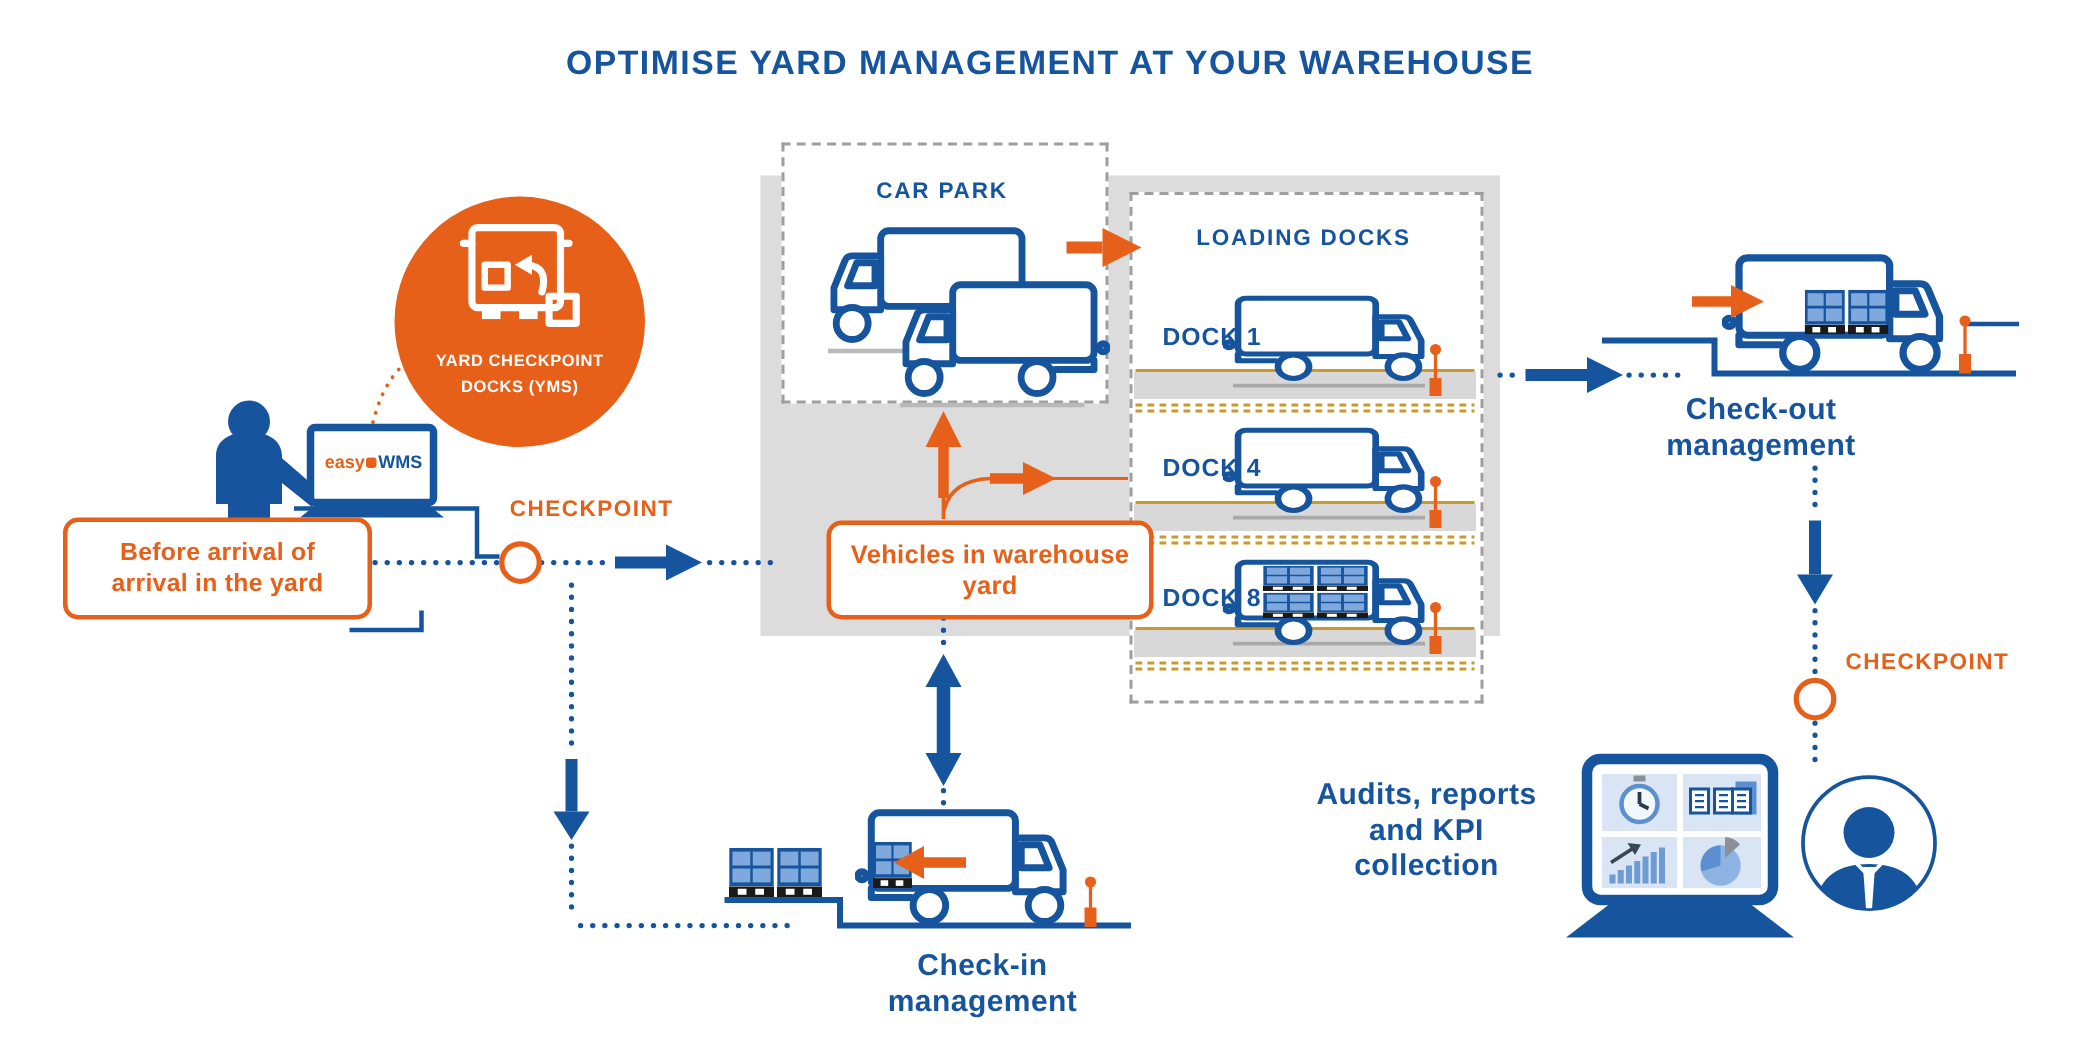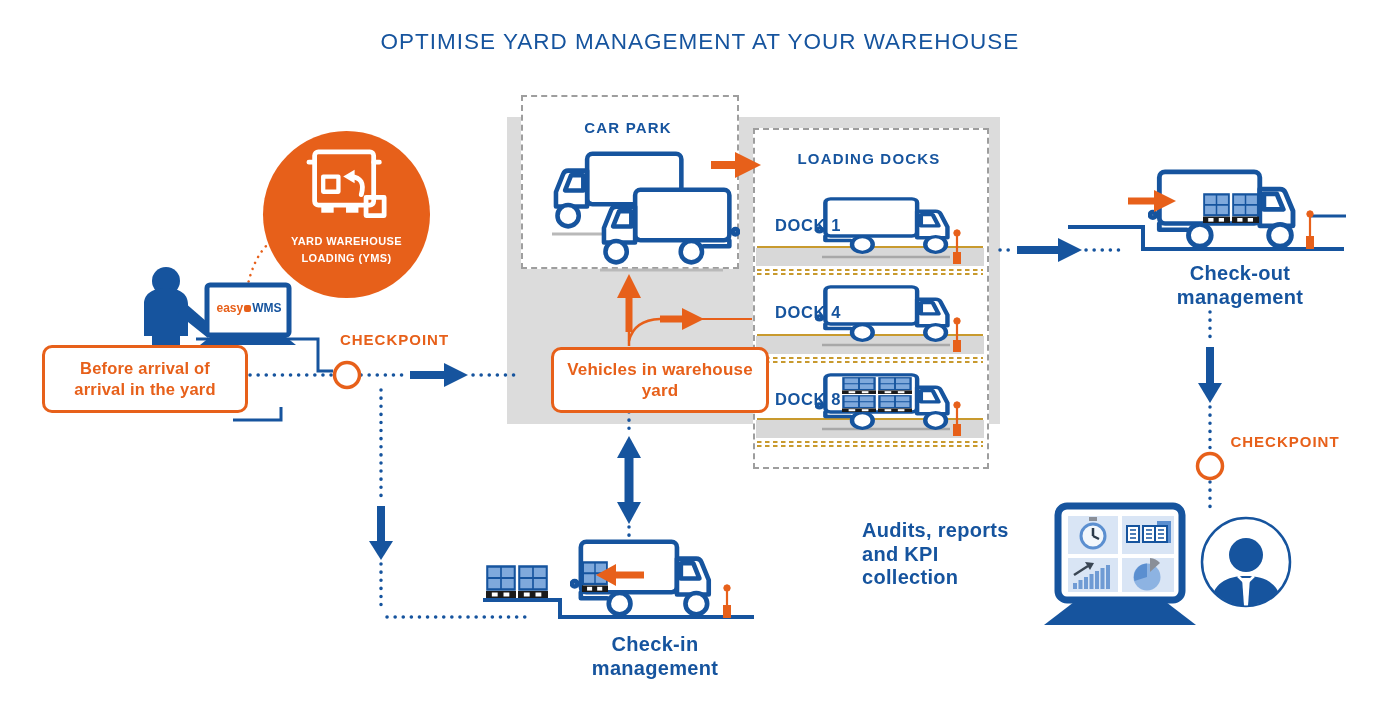--- a/index.html
+++ b/index.html
@@ -1,36 +1,36 @@
 <!DOCTYPE html>
 <html><head>
 <meta charset="utf-8">
 <style>
   html,body{margin:0;padding:0;background:#fff;}
   #canvas{position:relative;width:1400px;height:709px;background:#fff;overflow:hidden;
           font-family:"Liberation Sans","DejaVu Sans",sans-serif;}
   .abs{position:absolute;}
   .z0{z-index:0}.z1{z-index:1}.z2{z-index:2}.z3{z-index:3}.z4{z-index:4}.z5{z-index:5}
-  .title{left:0;top:29px;width:1400px;text-align:center;color:#16549E;font-weight:normal;
+  .title{left:0;top:29px;width:1400px;text-align:center;color:#16549E;font-weight:bold;
          font-size:22.5px;letter-spacing:1px;}
   .gray-bg{left:507px;top:117px;width:493px;height:307px;background:#DCDCDC;}
   .dashed-box{background:#fff;border:2px dashed #9E9E9E;}
   .carpark-box{left:521px;top:95px;width:214px;height:170px;}
   .docks-box{left:753px;top:128px;width:232px;height:337px;}
   .zone-label{color:#16549E;font-weight:bold;letter-spacing:1.2px;font-size:15px;text-align:center;}
   .dock-label{color:#16549E;font-weight:bold;font-size:16.5px;letter-spacing:.6px;}
   .obox{background:#fff;border:3px solid #E7601A;border-radius:10px;color:#E7601A;
         font-weight:bold;text-align:center;display:flex;flex-direction:column;
         justify-content:center;line-height:1.25;letter-spacing:.2px;}
   .before-box{left:42px;top:345px;width:200px;height:62px;font-size:16.5px;}
   .vehicles-box{left:523px;top:347px;width:212px;height:60px;font-size:17px;margin-left:28px;}
   .after-box{left:1113px;top:615px;width:230px;height:57px;font-size:18px;}
   .checkpoint{color:#E7601A;font-weight:bold;font-size:15px;letter-spacing:1px;text-align:center;}
   .mgmt{color:#16549E;font-weight:bold;font-size:20px;text-align:center;line-height:1.2;letter-spacing:.3px;}
-  .audits{color:#16549E;font-weight:bold;font-size:20px;text-align:left;line-height:1.18;letter-spacing:.3px;}
+  .audits{color:#16549E;font-weight:bold;font-size:20px;text-align:center;line-height:1.18;letter-spacing:.3px;}
   .yms-badge{left:263px;top:131px;width:167px;height:167px;border-radius:50%;background:#E7601A;
              display:flex;flex-direction:column;align-items:center;}
   .yms-text{color:#fff;font-weight:bold;font-size:11px;letter-spacing:.4px;text-align:center;line-height:1.5;}
   .easy-logo{left:212px;top:301px;width:74px;text-align:center;font-size:12px;font-weight:bold;letter-spacing:0;}
   .easy-logo .e{color:#E7601A}.easy-logo .w{color:#16549E}
   .easy-logo .dot{display:inline-block;width:7px;height:7px;background:#E7601A;border-radius:2px;
                   vertical-align:middle;margin:0 1px;}
   svg{display:block}
 </style>
 </head>
@@ -228,22 +228,22 @@
         <path d="M16 16 h-6 M78 16 h6"></path>
         <rect x="25" y="31" width="16" height="16" stroke-width="4.5"></rect>
         <path d="M65 50 Q70 32 54 31"></path>
         <rect x="70" y="53" width="19" height="19"></rect>
       </g>
       <polygon points="58,24 58,38 46,31" fill="#fff"></polygon>
       <rect x="23" y="61" width="13" height="8" fill="#fff"></rect>
       <rect x="49" y="61" width="13" height="8" fill="#fff"></rect>
     </svg>
     <div class="yms-text" style="margin-top:6px">
-      <div>YARD WAREHOUSE</div>
-      <div>LOADING (YMS)</div>
+      <div>YARD CHECKPOINT</div>
+      <div>DOCKS (YMS)</div>
     </div>
   </div>
 
   <svg class="abs z3" style="left:1028px;top:498px" width="184" height="130" viewBox="0 0 184 130">
     <polygon points="46,104 138,104 168,127 16,127" fill="#16549E"></polygon>
     <rect x="30" y="8" width="124" height="94" rx="9" fill="#fff" stroke="#16549E" stroke-width="7"></rect>
     <rect x="40" y="18" width="50" height="38" fill="#D9E5F5"></rect>
     <rect x="94" y="18" width="52" height="38" fill="#D9E5F5"></rect>
     <rect x="40" y="60" width="50" height="34" fill="#D9E5F5"></rect>
     <rect x="94" y="60" width="52" height="34" fill="#D9E5F5"></rect>
@@ -300,21 +300,21 @@
   <div class="abs z5 dock-label" style="left:775px;top:303px;width:75px">DOCK 4</div>
   <div class="abs z5 dock-label" style="left:775px;top:390px;width:75px">DOCK 8</div>
 
   <div class="abs z5 checkpoint" style="left:322px;top:331px;width:145px">CHECKPOINT</div>
   <div class="abs z5 checkpoint" style="left:1223px;top:433px;width:124px">CHECKPOINT</div>
 
   <div class="abs z5 mgmt" style="left:565px;top:632px;width:180px">
     <div>Check-in</div>
       <div>management</div>
   </div>
-  <div class="abs z5 mgmt" style="left:1155px;top:261px;width:170px">
+  <div class="abs z5 mgmt" style="left:1089px;top:261px;width:170px">
     <div>Check-out</div>
       <div>management</div>
   </div>
   <div class="abs z5 audits" style="left:862px;top:519px;width:178px">
     <div>Audits, reports</div>
       <div>and KPI</div>
       <div>collection</div>
   </div>
 
   <div class="abs z5 obox before-box">

